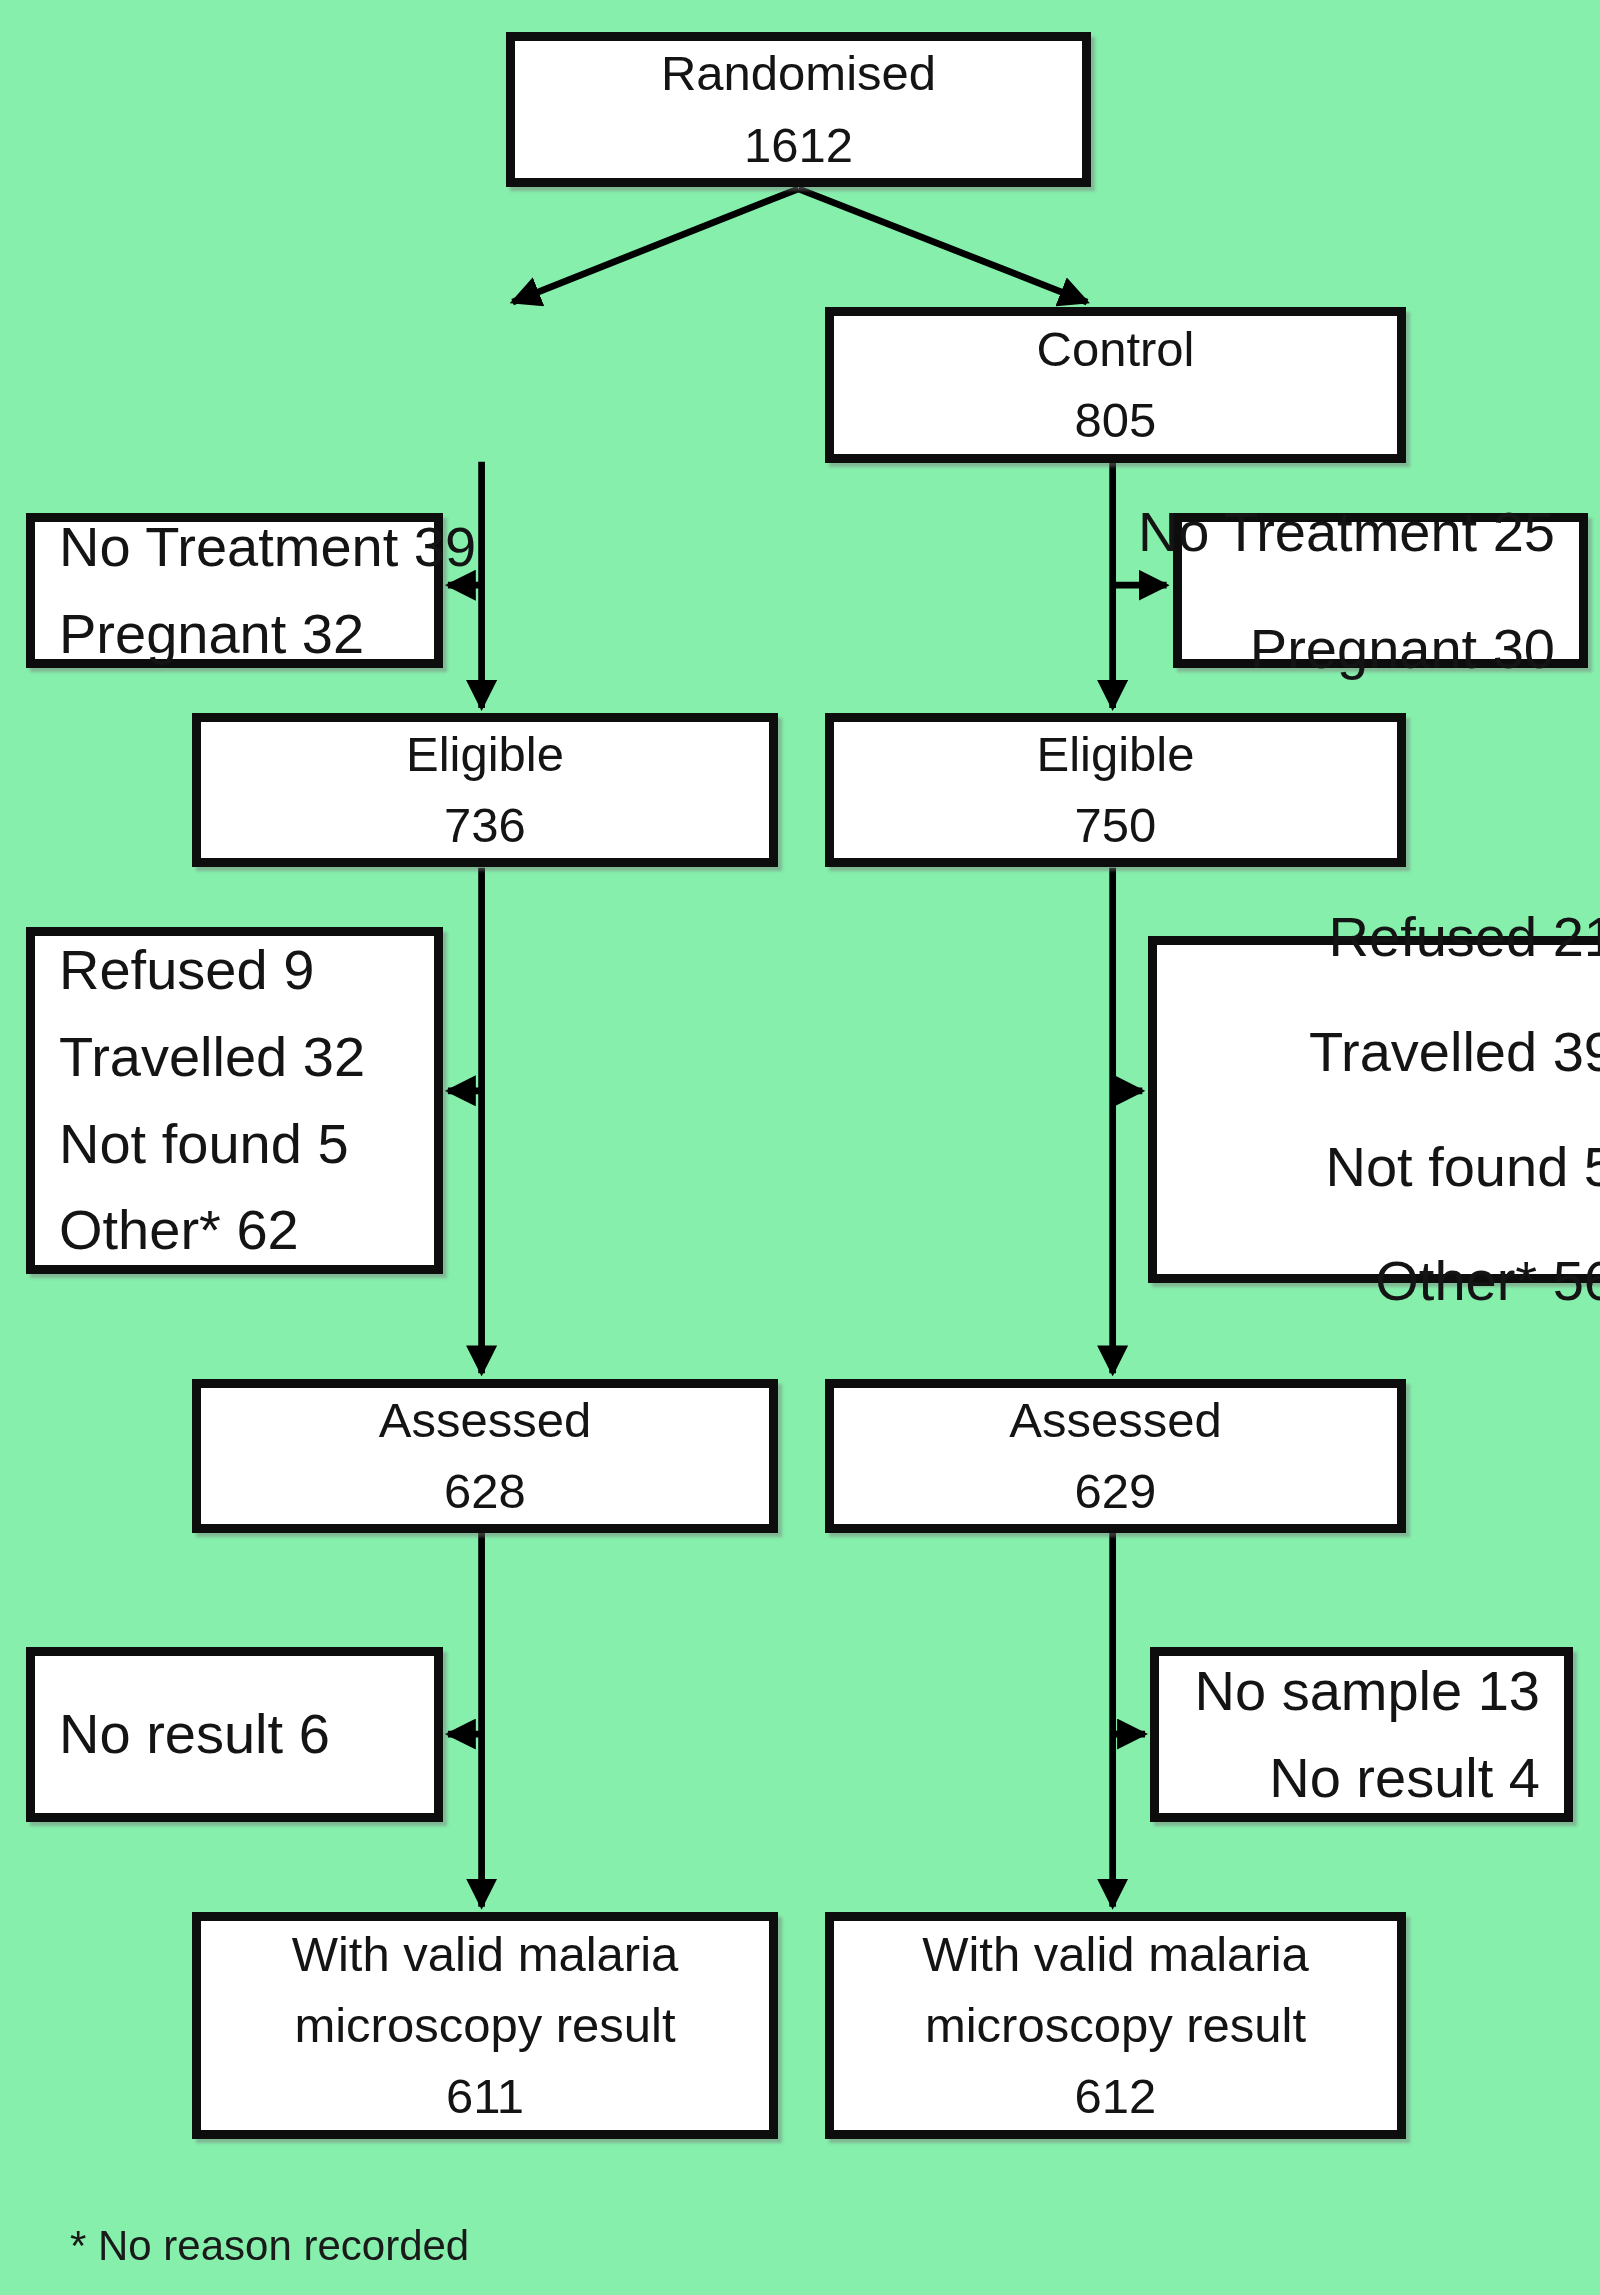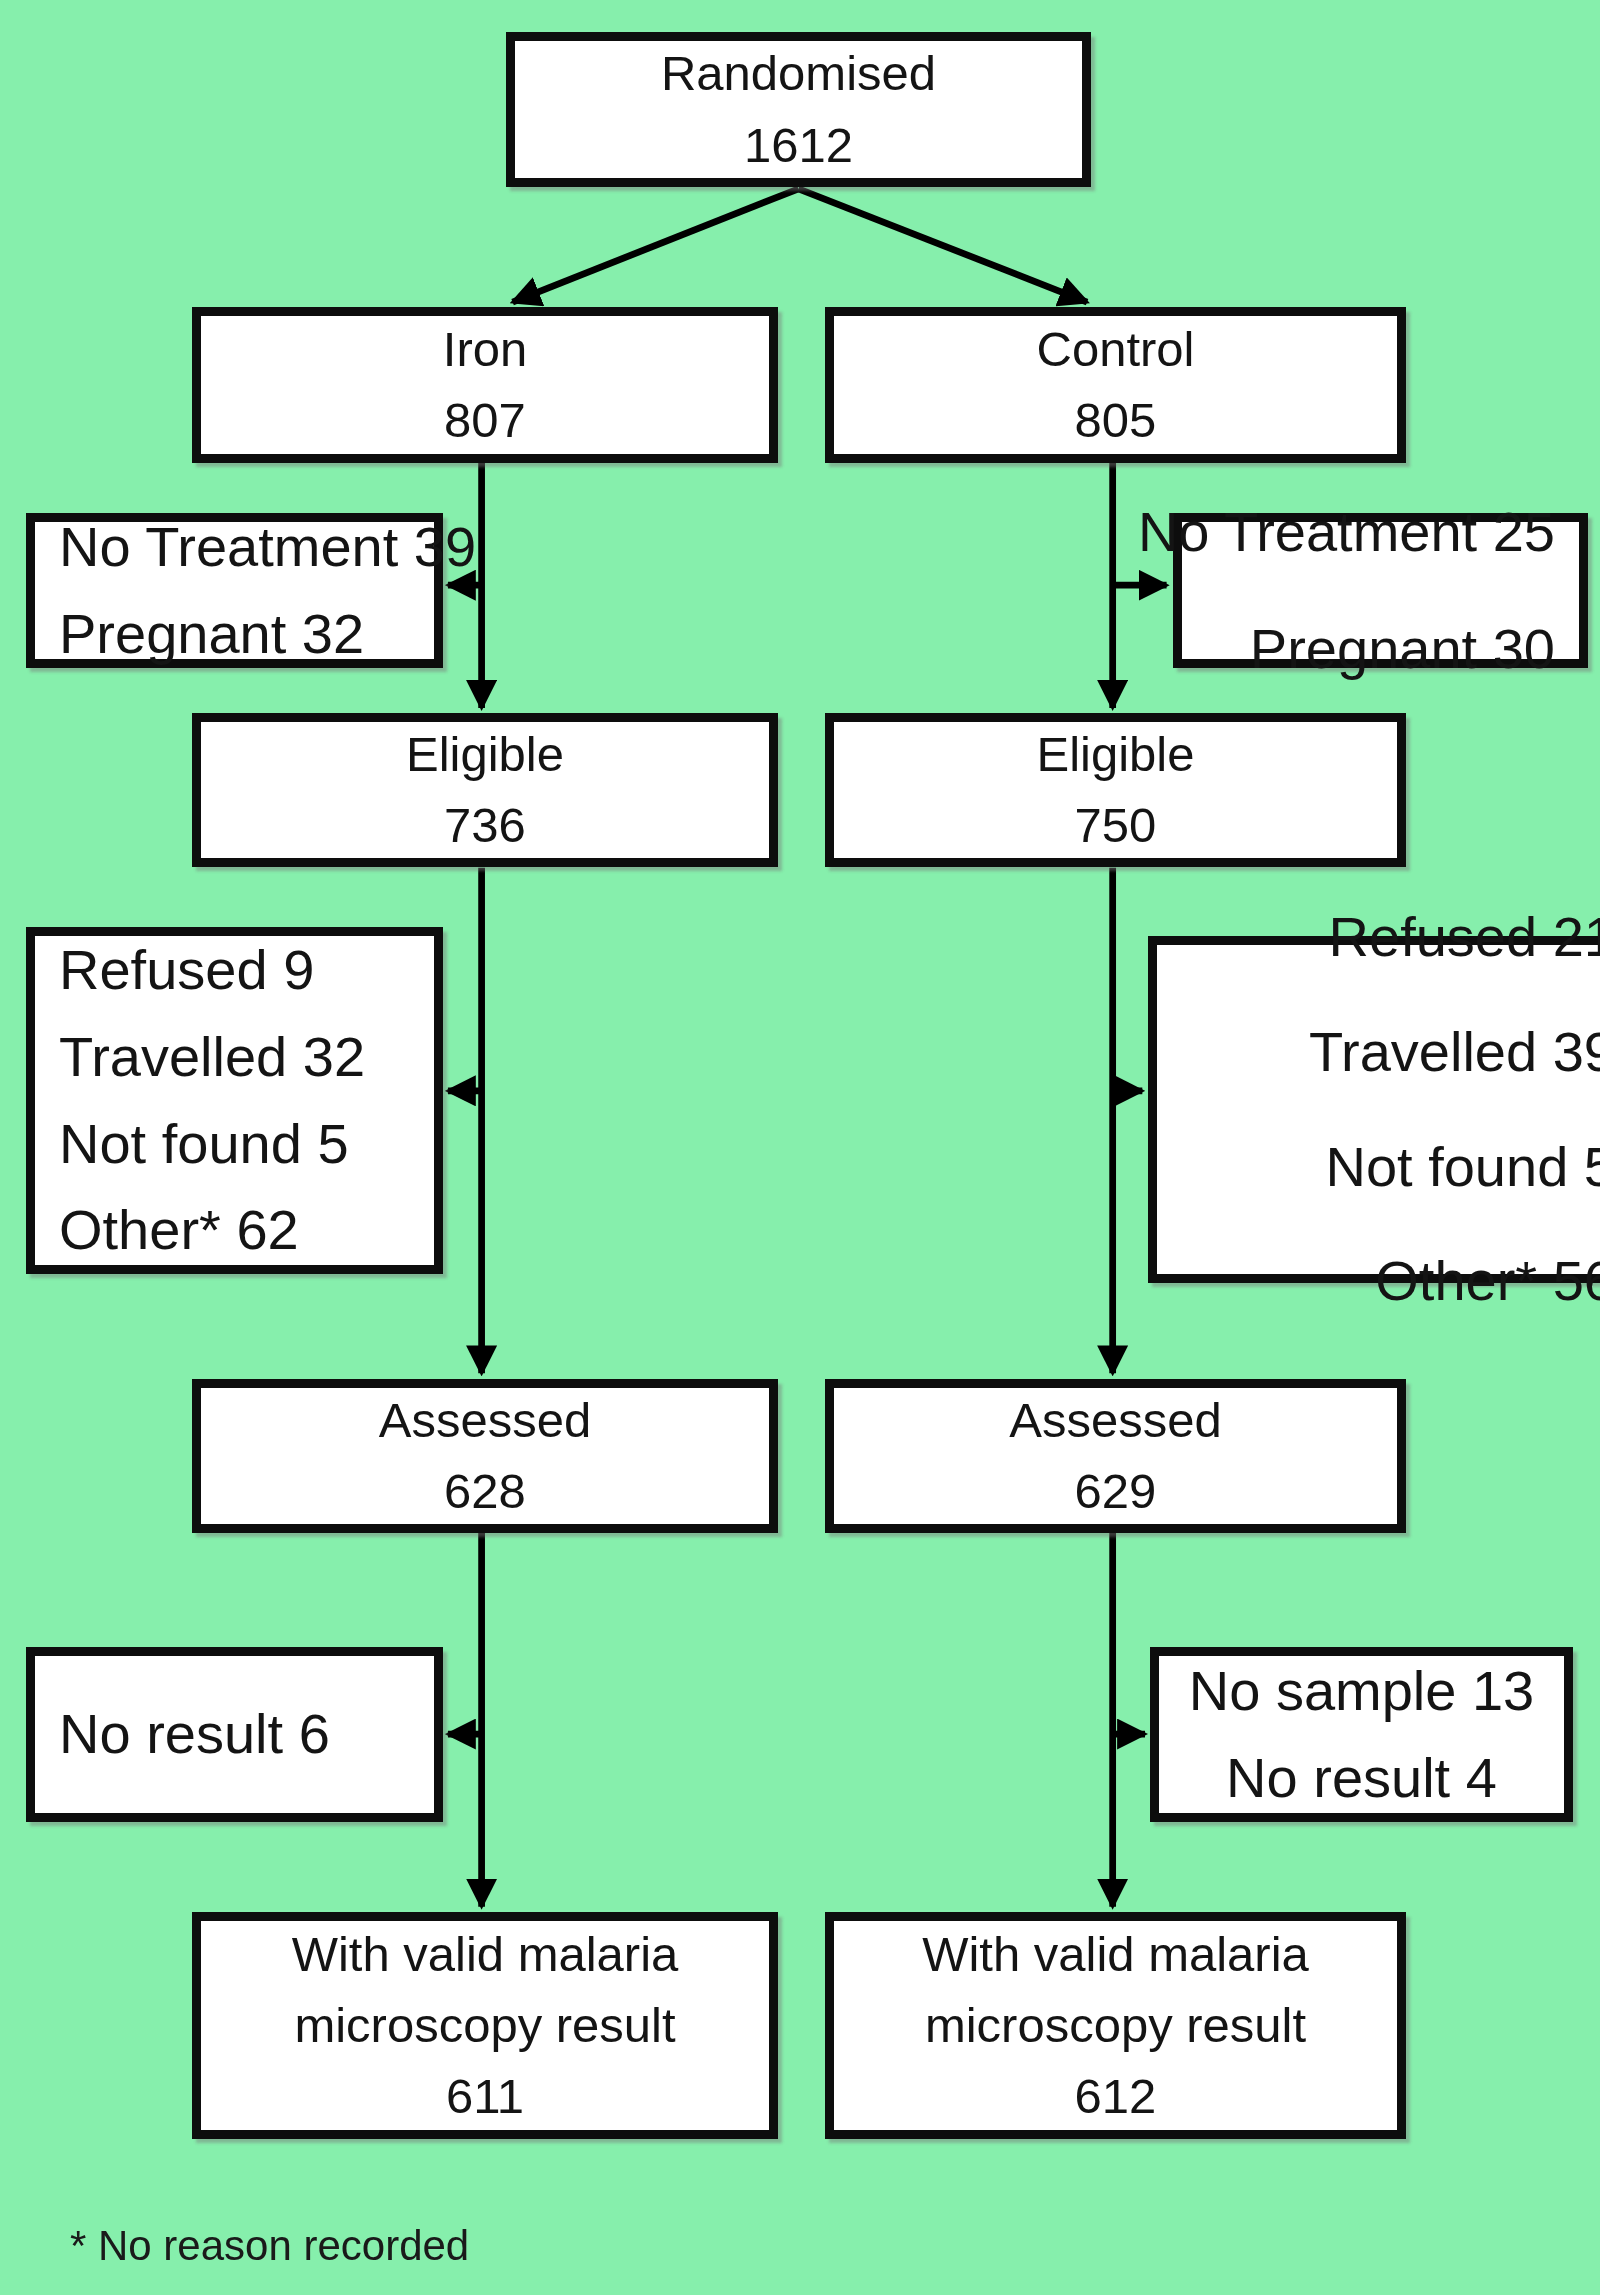--- a/index.html
+++ b/index.html
@@ -78,24 +78,20 @@
     <line x1="1650" y1="1618" x2="1694" y2="1618" stroke="#000" stroke-width="10" marker-end="url(#ah)"></line>
     <line x1="1650" y1="2273" x2="1650" y2="2828" stroke="#000" stroke-width="10" marker-end="url(#ah)"></line>
     <line x1="1650" y1="2572" x2="1698" y2="2572" stroke="#000" stroke-width="10" marker-end="url(#ah)"></line>
   </svg>
 
   <div class="box main" style="left:506px; top:32px; width:585px; height:155px;">
     <div class="line">Randomised</div>
     <div class="line">1612</div>
   </div>
 
-  <div class="box main" style="left:192px; top:307px; width:586px; height:156px;">
-    <div class="line">Iron</div>
-    <div class="line">807</div>
-  </div>
   <div class="box main" style="left:825px; top:307px; width:581px; height:156px;">
     <div class="line">Control</div>
     <div class="line">805</div>
   </div>
 
   <div class="box side left" style="left:26px; top:513px; width:417px; height:155px;">
     <div class="line">No Treatment 39</div>
     <div class="line">Pregnant 32</div>
   </div>
   <div class="box side right" style="left:1173px; top:513px; width:415px; height:155px;gap:30px;">
@@ -130,21 +126,21 @@
     <div class="line">628</div>
   </div>
   <div class="box main" style="left:825px; top:1379px; width:581px; height:154px;">
     <div class="line">Assessed</div>
     <div class="line">629</div>
   </div>
 
   <div class="box side left" style="left:26px; top:1647px; width:417px; height:175px;">
     <div class="line">No result 6</div>
   </div>
-  <div class="box side right" style="left:1150px; top:1647px; width:423px; height:175px;align-items:center;">
+  <div class="box side right" style="left:1150px; top:1647px; width:423px; height:175px;">
     <div class="line">No sample 13</div>
     <div class="line">No result 4</div>
   </div>
 
   <div class="box main" style="left:192px; top:1912px; width:586px; height:227px;">
     <div class="line">With valid malaria</div>
     <div class="line">microscopy result</div>
     <div class="line">611</div>
   </div>
   <div class="box main" style="left:825px; top:1912px; width:581px; height:227px;">

